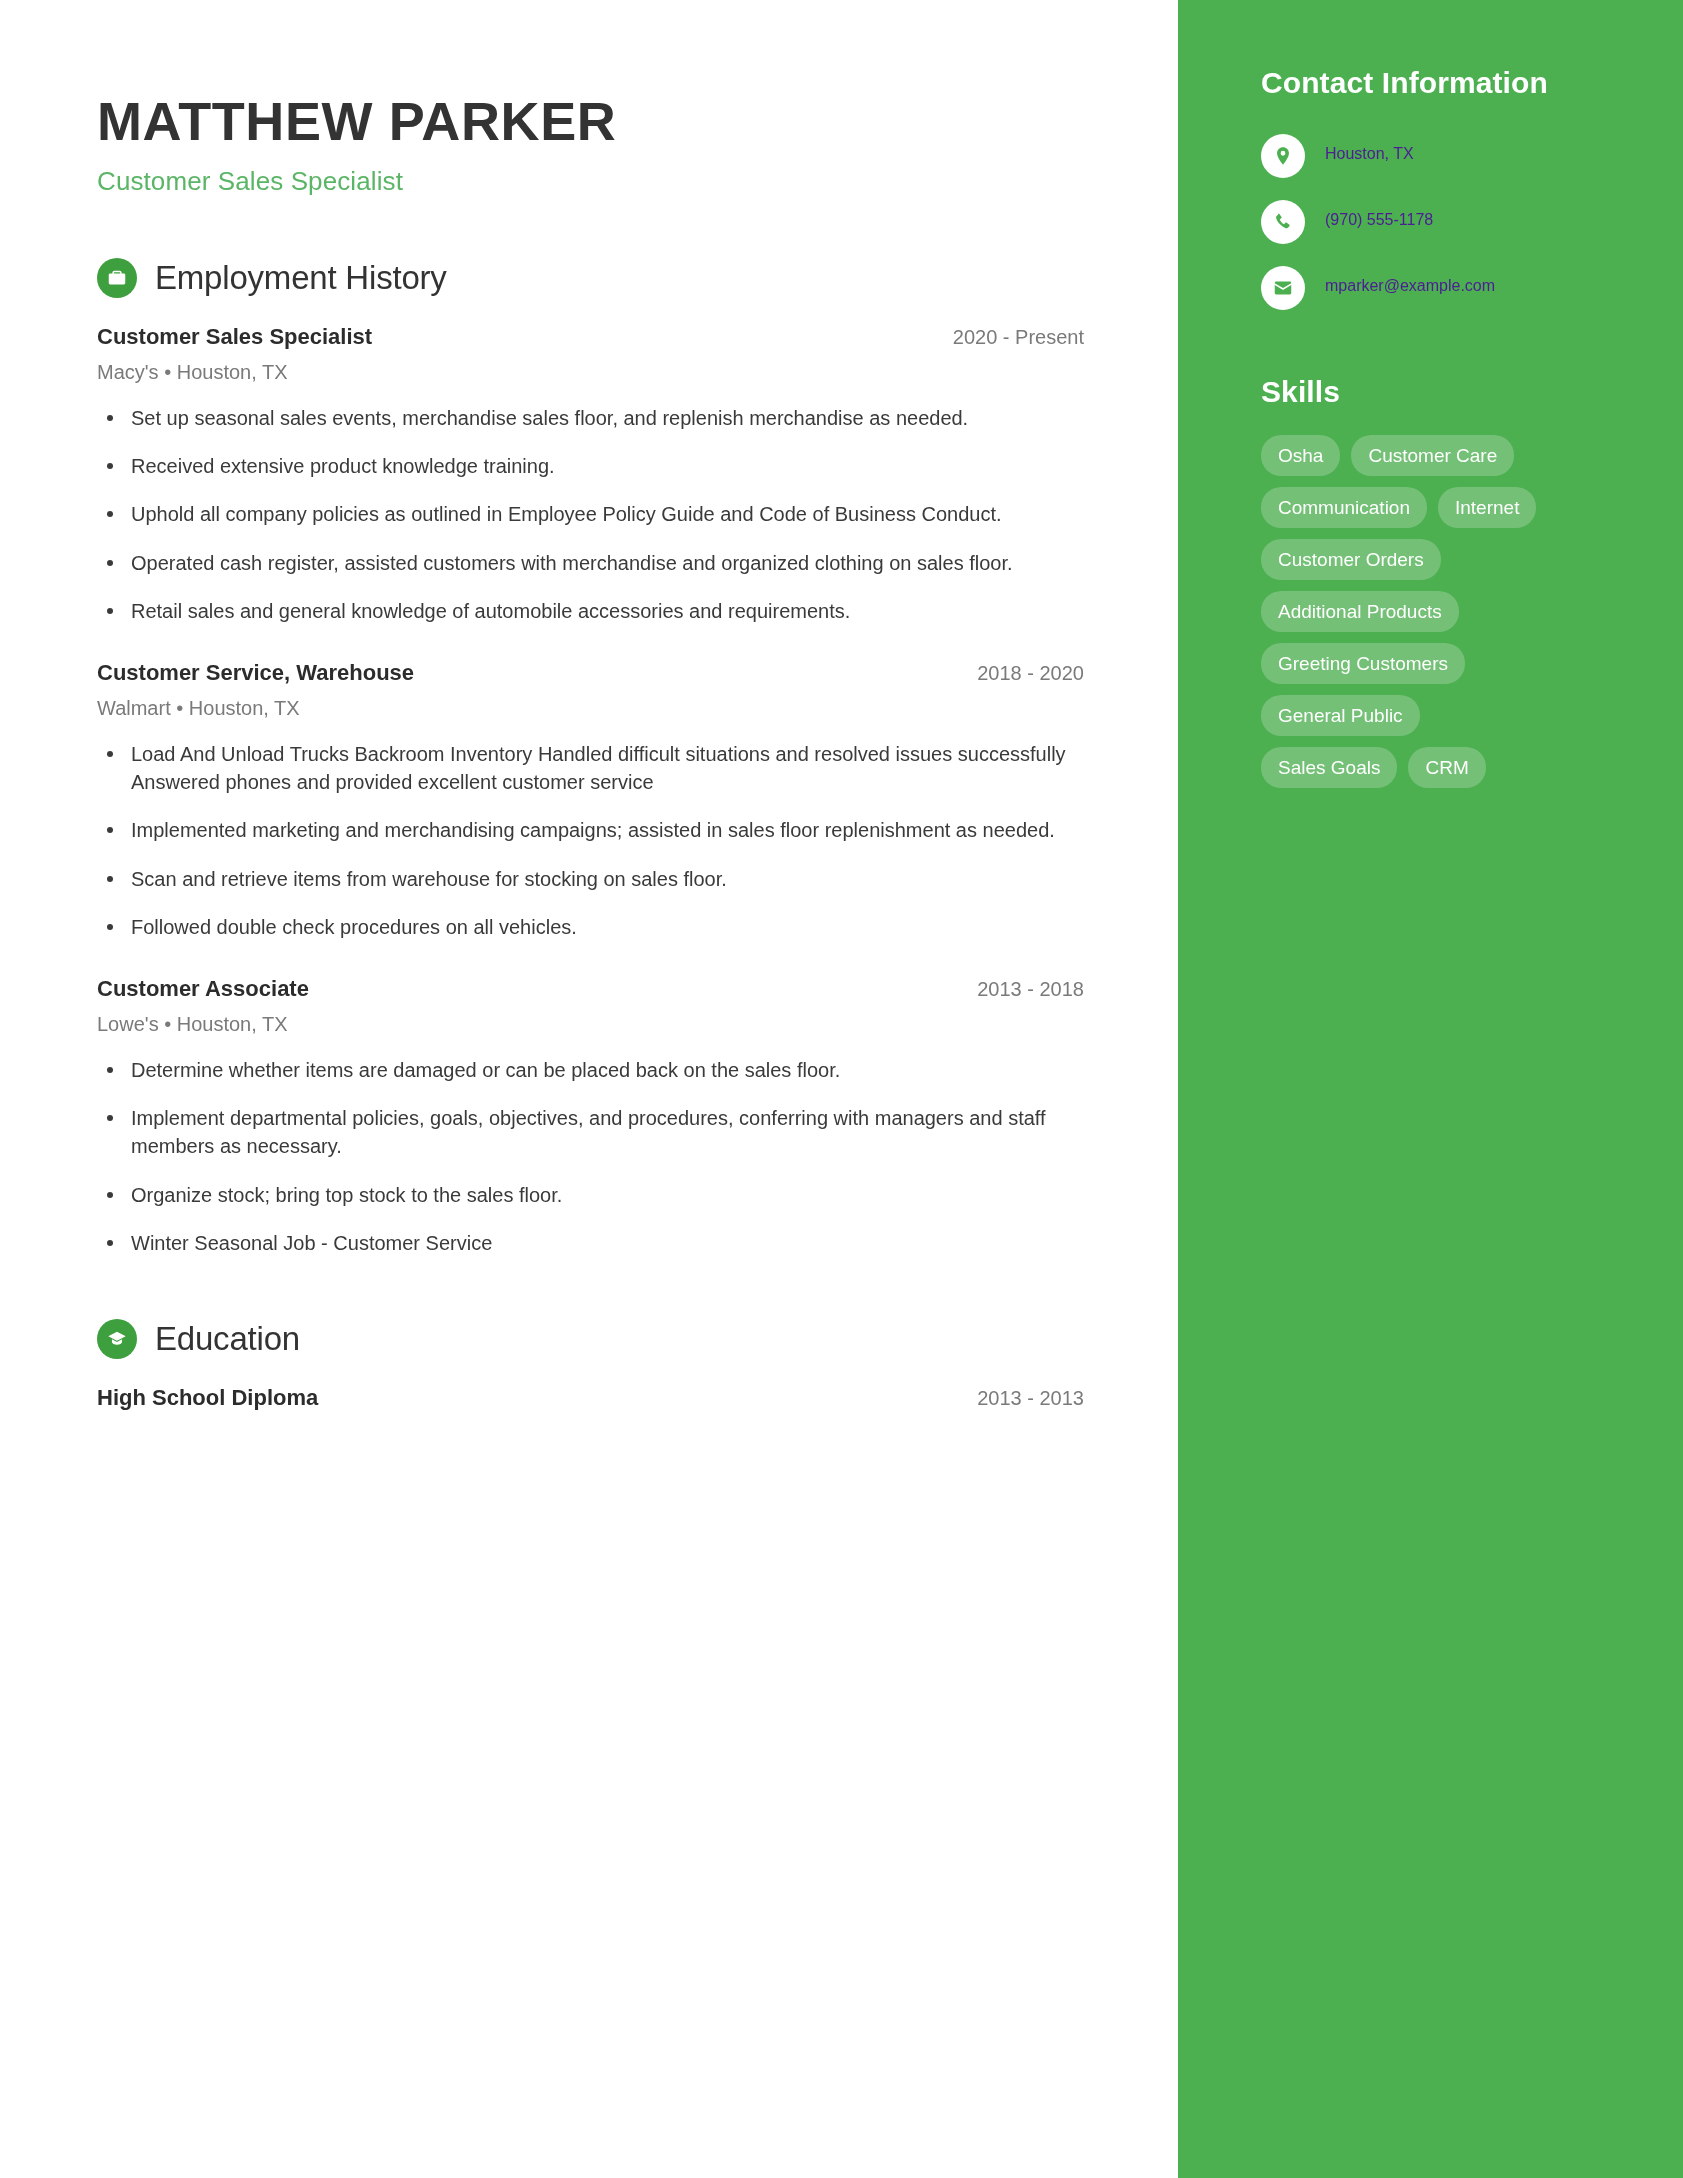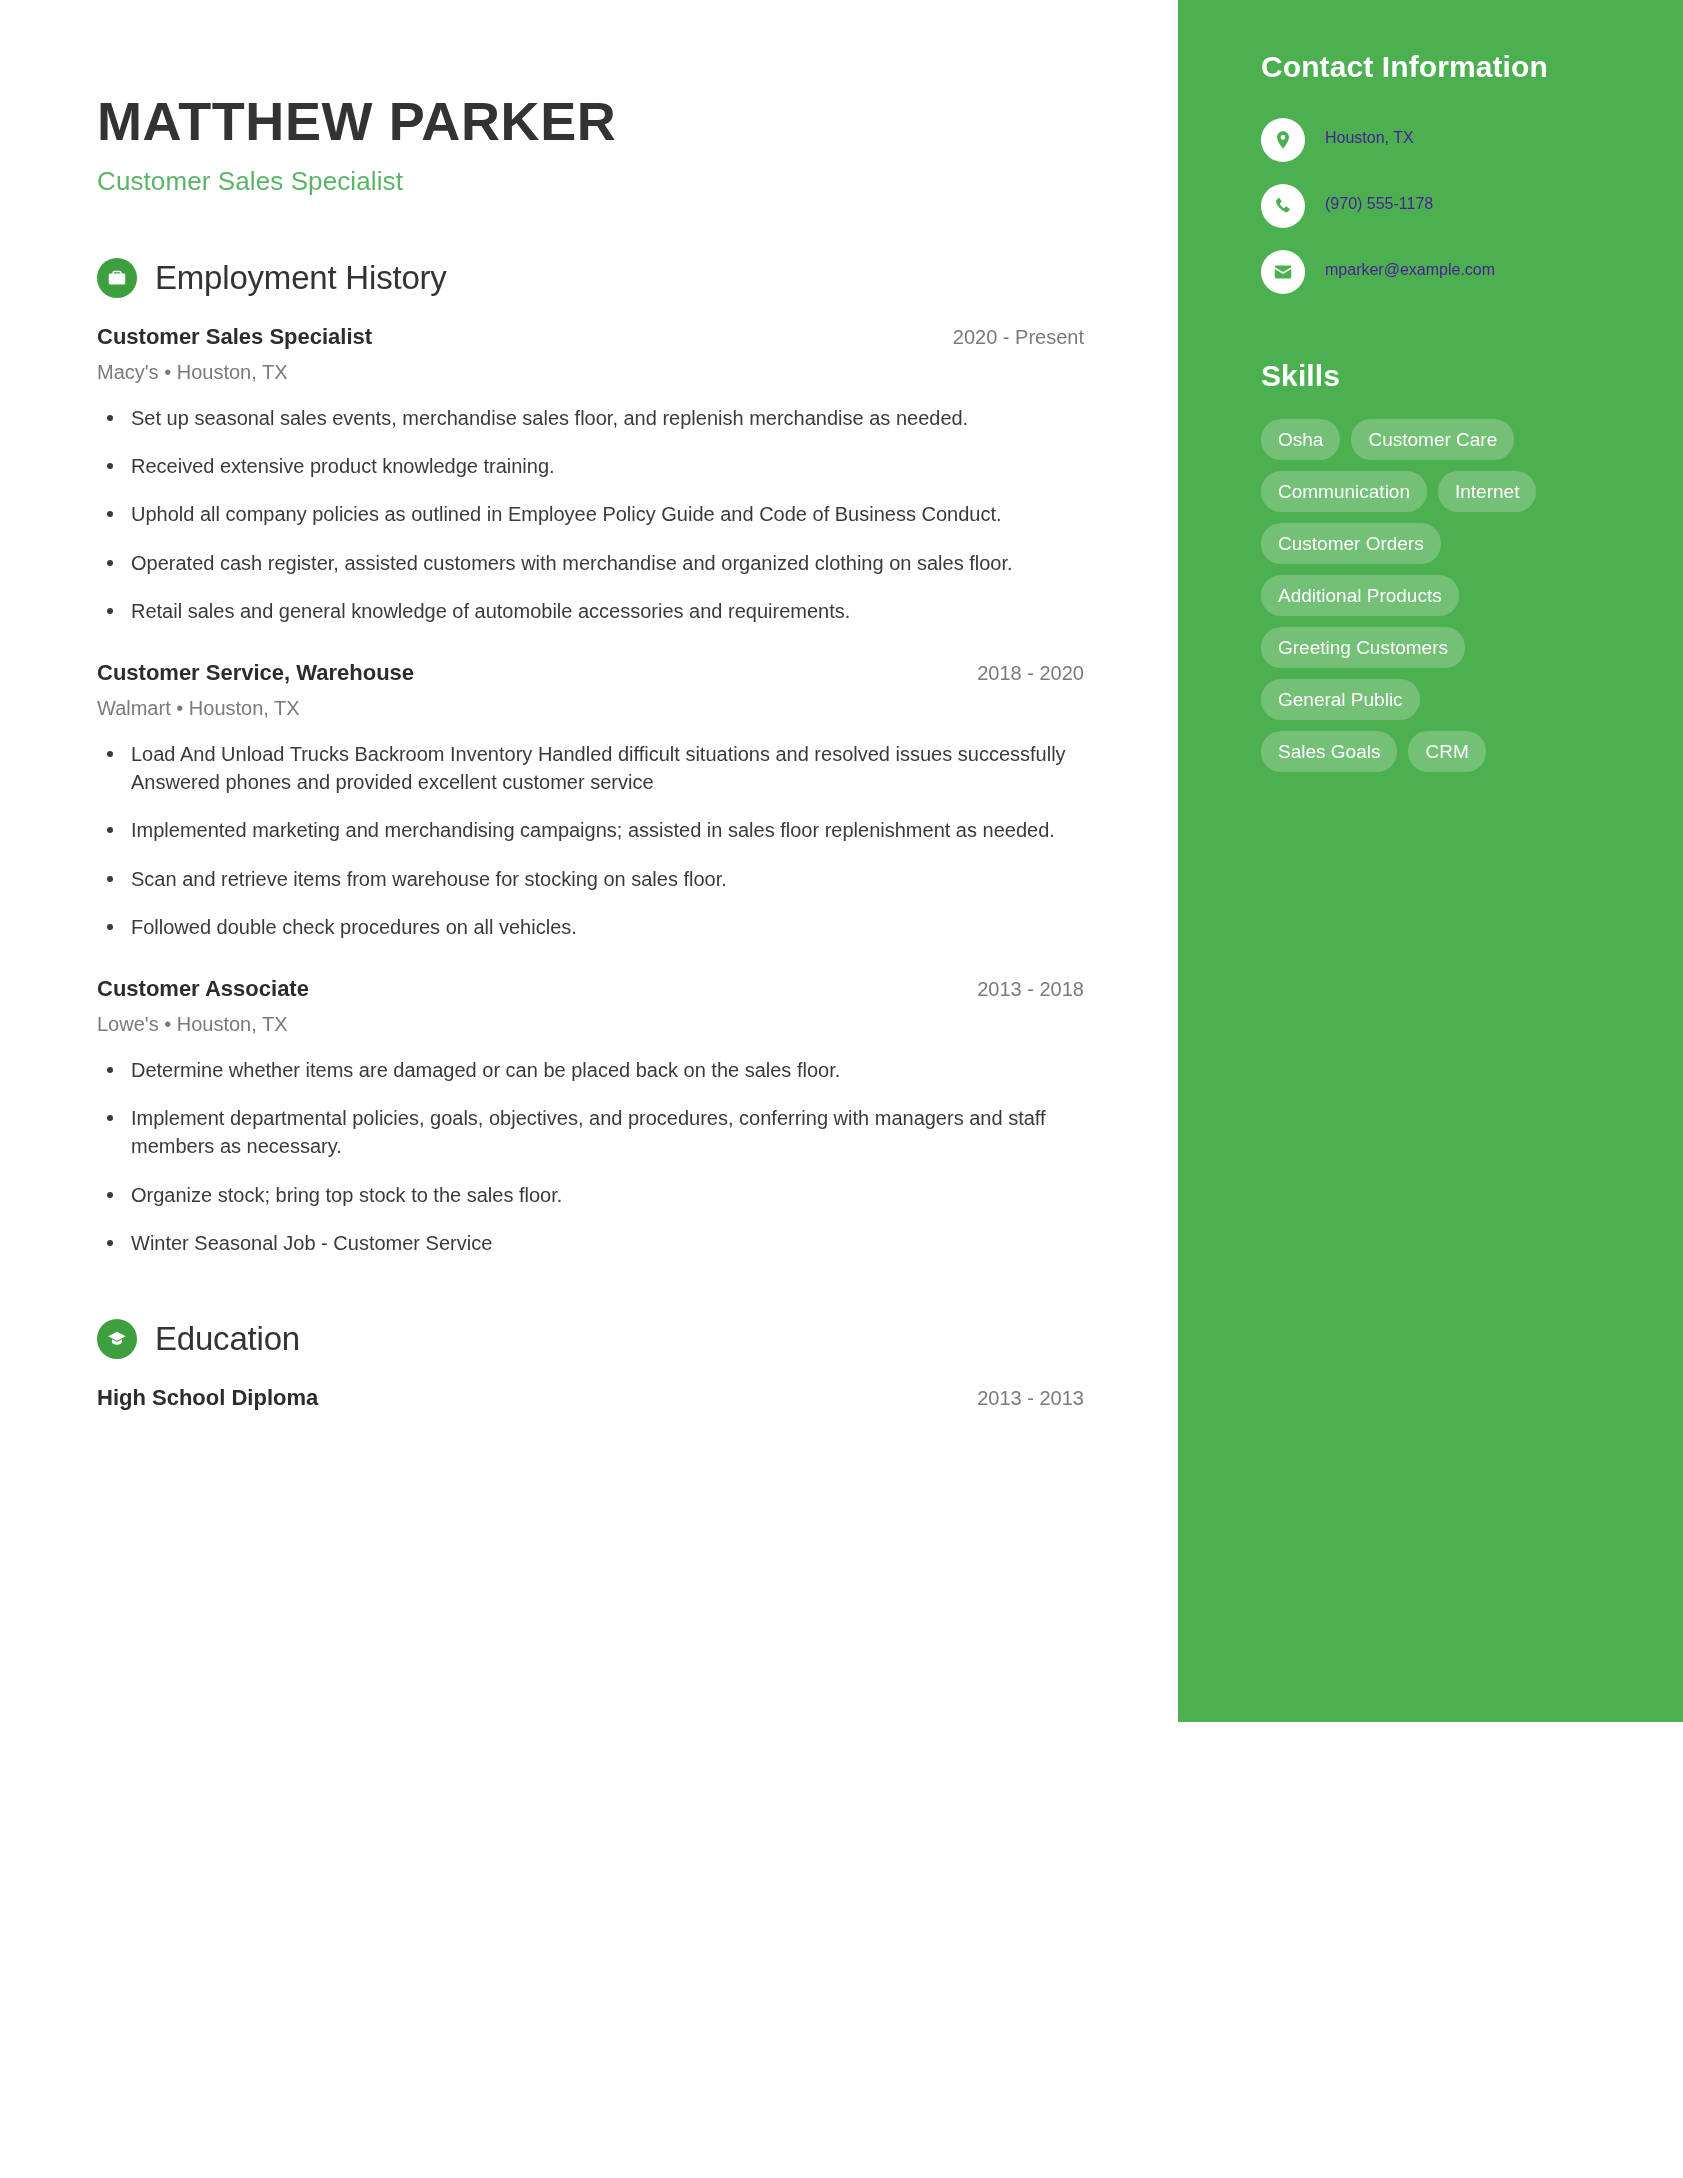--- a/index.html
+++ b/index.html
@@ -16,23 +16,23 @@
     background: #ffffff;
     overflow: hidden;
   }
 
   
   .sidebar {
     position: absolute;
     top: 0;
     left: 1178px;
     width: 505px;
-    height: 1722px;
+    height: 2178px;
     background: #4CAF50;
-    padding: 50px 57px 0 83px;
+    padding: 66px 57px 0 83px;
   }
   .sidebar-heading {
     color: #ffffff;
     font-size: 30px;
     font-weight: bold;
     letter-spacing: 0.1px;
     margin-bottom: 34px;
   }
   .skills-heading { margin-top: 65px; margin-bottom: 26px; }
 

